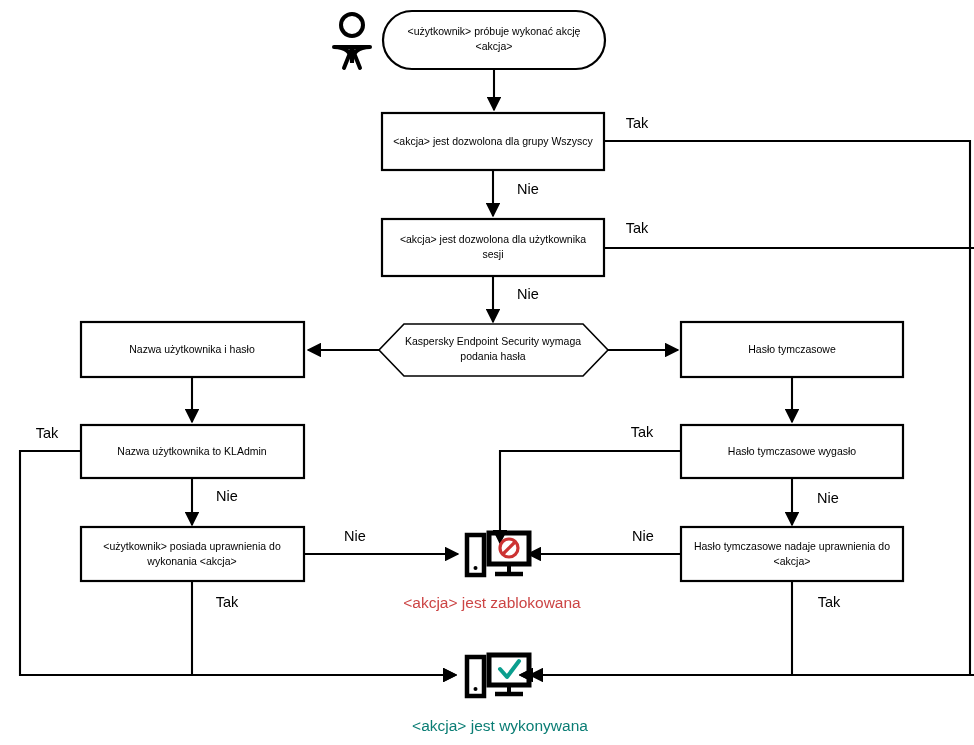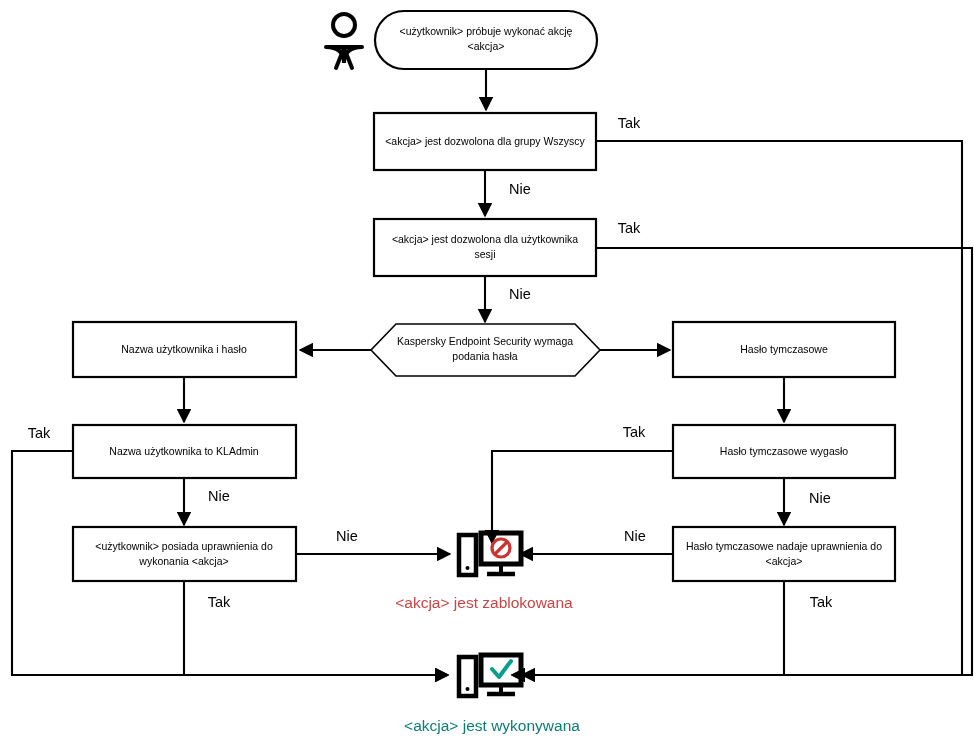--- a/index.html
+++ b/index.html
@@ -10,20 +10,21 @@
   body {
     width: 974px;
     height: 745px;
     font-family: "Liberation Sans", sans-serif;
     overflow: hidden;
   }
   #diagram-root {
     position: relative;
     width: 809px;
     height: 745px;
+    margin-left: 8px;
   }
   svg.flow {
     display: block;
     width: 974px;
     height: 745px;
   }
   .node-box {
     fill: #ffffff;
     stroke: #000000;
     stroke-width: 2.2;

